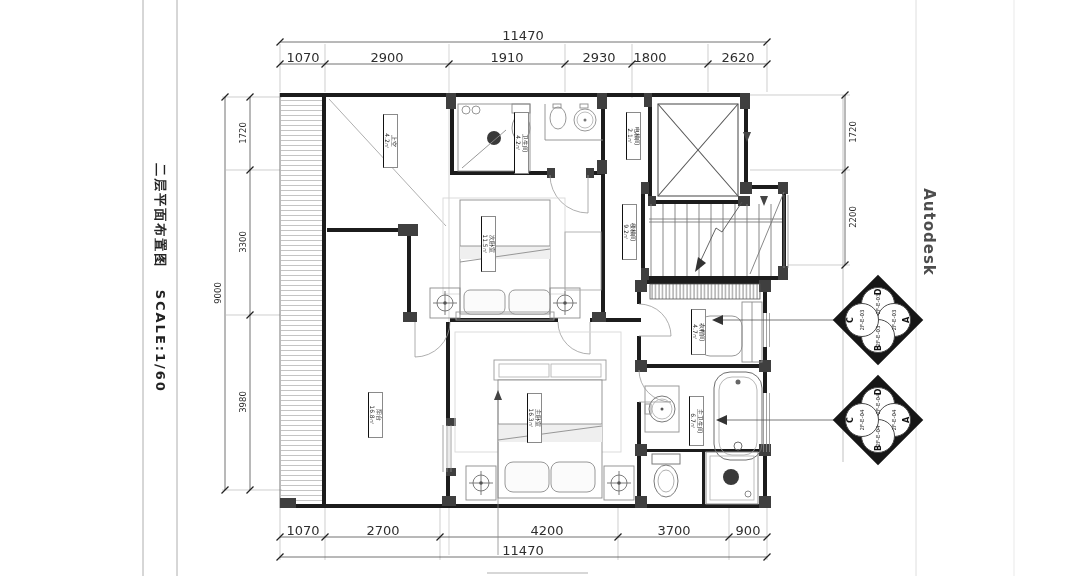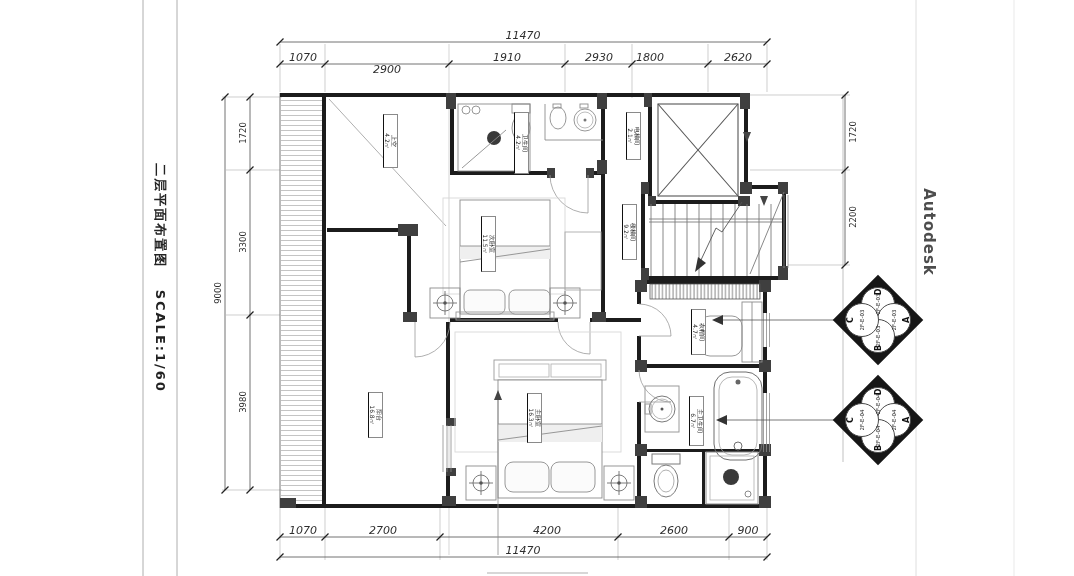--- a/index.html
+++ b/index.html
@@ -1,19 +1,19 @@
 <!DOCTYPE html>
 <html><head>
 <meta charset="utf-8">
 <style>
   html,body{margin:0;padding:0;background:#fff;}
   #canvas{position:relative;width:1074px;height:576px;background:#fff;overflow:hidden;
           font-family:"DejaVu Sans","Liberation Sans",sans-serif;}
   #plan-svg{position:absolute;left:0;top:0;}
-  .dtxt{position:absolute;transform:translate(-50%,-50%);font-size:11px;color:#2e2e2e;white-space:nowrap;font-style:italic;}
+  .dtxt{position:absolute;transform:translate(-50%,-50%);font-size:13px;color:#2e2e2e;white-space:nowrap;}
   .dtxtv{position:absolute;transform:translate(-50%,-50%) rotate(-90deg);font-size:8.5px;color:#2e2e2e;white-space:nowrap;}
   .title-v{position:absolute;transform:translate(-50%,-50%) rotate(90deg);font-size:13px;letter-spacing:2px;
            color:#222;white-space:nowrap;font-weight:bold;}
   .brand-v{position:absolute;transform:translate(-50%,-50%) rotate(90deg);font-size:15px;letter-spacing:1px;
            color:#4d4d4d;white-space:nowrap;font-weight:bold;}
   .rlabel{position:absolute;width:15px;background:#fff;border:0.5px solid #8a8a8a;border-left:1.6px solid #111;box-sizing:border-box;}
   .rl-in{position:absolute;left:50%;top:50%;transform:translate(-50%,-50%) rotate(90deg);
          display:flex;flex-direction:column;align-items:center;justify-content:center;
          font-size:6px;line-height:7px;color:#222;white-space:nowrap;}
   .marker{position:absolute;width:96px;height:96px;}
@@ -342,30 +342,30 @@
 
 <span class="title-v" style="left:160px;top:278px">
   <span>二层平面布置图</span> 
   <span>SCALE:1/60</span>
 </span>
 
 <span class="brand-v" style="left:929px;top:232px">Autodesk</span>
 
 <span class="dtxt" style="left:523px;top:35px">11470</span>
 <span class="dtxt" style="left:303px;top:57px">1070</span>
-<span class="dtxt" style="left:387px;top:69px">2900</span>
+<span class="dtxt" style="left:387px;top:57px">2900</span>
 <span class="dtxt" style="left:507px;top:57px">1910</span>
 <span class="dtxt" style="left:599px;top:57px">2930</span>
 <span class="dtxt" style="left:650px;top:57px">1800</span>
 <span class="dtxt" style="left:738px;top:57px">2620</span>
 
 <span class="dtxt" style="left:303px;top:530px">1070</span>
 <span class="dtxt" style="left:383px;top:530px">2700</span>
 <span class="dtxt" style="left:547px;top:530px">4200</span>
-<span class="dtxt" style="left:674px;top:530px">2600</span>
+<span class="dtxt" style="left:674px;top:530px">3700</span>
 <span class="dtxt" style="left:748px;top:530px">900</span>
 <span class="dtxt" style="left:523px;top:550px">11470</span>
 
 <span class="dtxtv" style="left:243px;top:133px">1720</span>
 <span class="dtxtv" style="left:243px;top:242px">3300</span>
 <span class="dtxtv" style="left:243px;top:402px">3980</span>
 <span class="dtxtv" style="left:218px;top:293px">9000</span>
 
 <span class="dtxtv" style="left:853px;top:132px">1720</span>
 <span class="dtxtv" style="left:853px;top:217px">2200</span>

